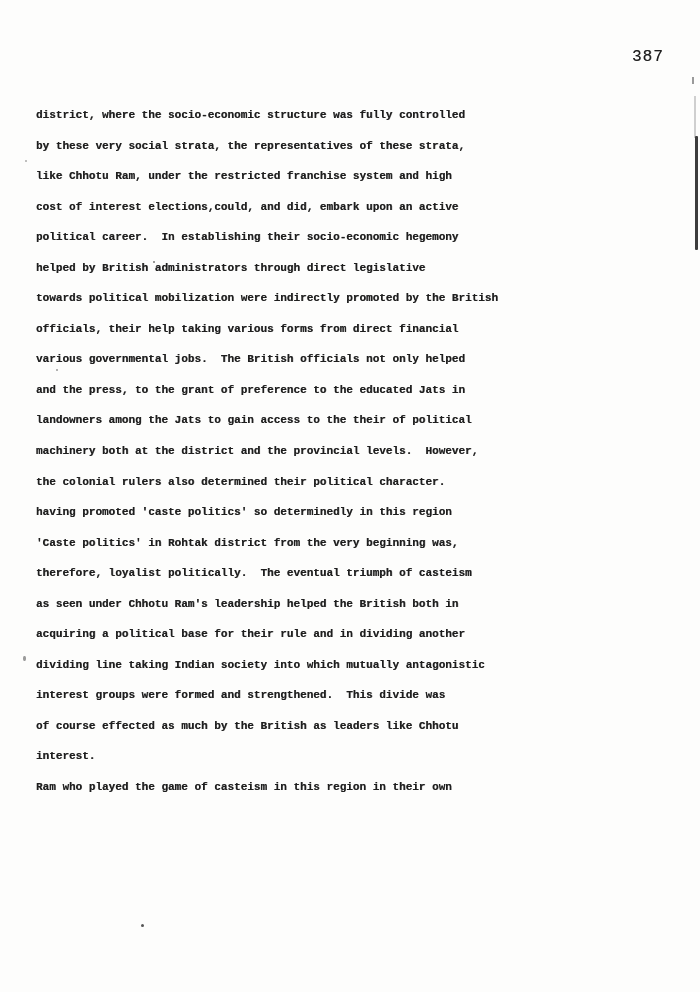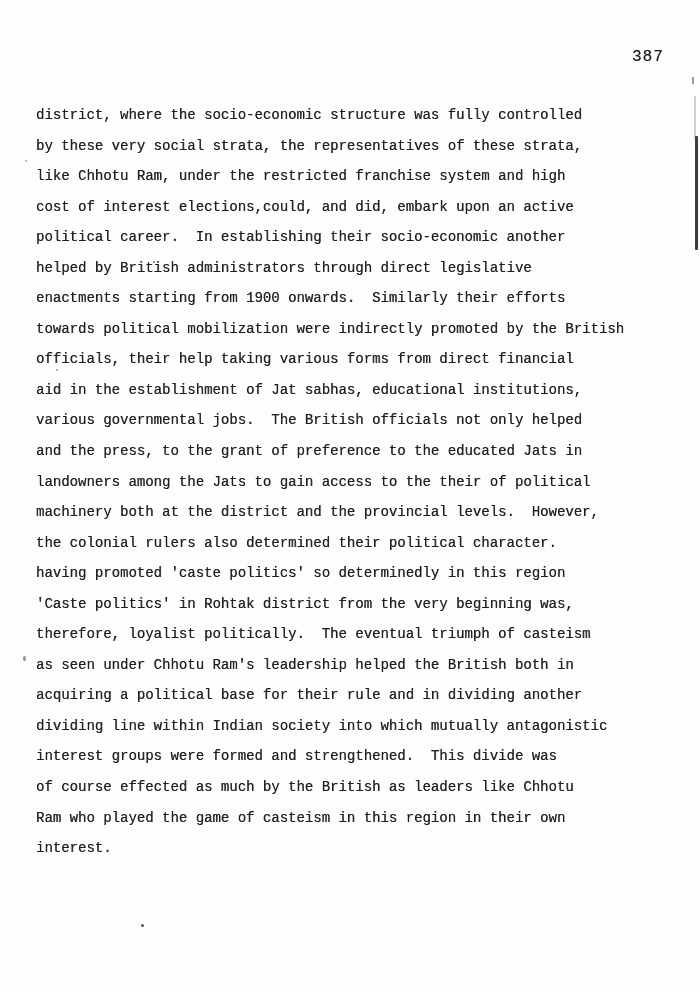--- a/index.html
+++ b/index.html
@@ -27,26 +27,27 @@
     text-shadow: 0.3px 0.3px 0 rgba(10,10,10,0.55);
   }
   .text-block {
     position: absolute;
     top: 100px;
     left: 36px;
     width: 664px;
   }
   .line {
     white-space: pre;
-    font-size: 14px;
+    font-size: 11px;
     line-height: 30.55px;
     height: 30.55px;
     letter-spacing: 0px;
     color: var(--ink, #1e1e1e);
     text-shadow: 0.35px 0.3px 0 rgba(15,15,15,0.6);
+    font-weight: bold;
   }
   
   .artifact { position: absolute; }
   .edge-mark-light {
     left: 694px; top: 96px; width: 2px; height: 42px;
     background: #cfcfcf;
   }
   .edge-mark-dark {
     left: 695px; top: 136px; width: 3px; height: 114px;
     background: #3d3d3d; border-radius: 1px;
@@ -66,41 +67,39 @@
 <body>
 
 <div class="page">
   <div class="page-number">387</div>
 
   <div class="text-block" id="text-block">
       <div class="line">district, where the socio-economic structure was fully controlled</div>
       <div class="line">by these very social strata, the representatives of these strata,</div>
       <div class="line">like Chhotu Ram, under the restricted franchise system and high</div>
       <div class="line">cost of interest elections,could, and did, embark upon an active</div>
-      <div class="line">political career.  In establishing their socio-economic another</div>
+      <div class="line">political career.  In establishing their socio-economic hegemony</div>
       <div class="line">helped by British administrators through direct legislative</div>
-      <div class="line">enactments starting from 1900 onwards.  Similarly their efforts</div>
       <div class="line">towards political mobilization were indirectly promoted by the British</div>
       <div class="line">officials, their help taking various forms from direct financial</div>
-      <div class="line">aid in the establishment of Jat sabhas, educational institutions,</div>
       <div class="line">various governmental jobs.  The British officials not only helped</div>
       <div class="line">and the press, to the grant of preference to the educated Jats in</div>
       <div class="line">landowners among the Jats to gain access to the their of political</div>
       <div class="line">machinery both at the district and the provincial levels.  However,</div>
       <div class="line">the colonial rulers also determined their political character.</div>
       <div class="line">having promoted 'caste politics' so determinedly in this region</div>
       <div class="line">'Caste politics' in Rohtak district from the very beginning was,</div>
       <div class="line">therefore, loyalist politically.  The eventual triumph of casteism</div>
       <div class="line">as seen under Chhotu Ram's leadership helped the British both in</div>
       <div class="line">acquiring a political base for their rule and in dividing another</div>
-      <div class="line">dividing line within Indian society into which mutually antagonistic</div>
+      <div class="line">dividing line taking Indian society into which mutually antagonistic</div>
       <div class="line">interest groups were formed and strengthened.  This divide was</div>
       <div class="line">of course effected as much by the British as leaders like Chhotu</div>
+      <div class="line">interest.</div>
       <div class="line">Ram who played the game of casteism in this region in their own</div>
-      <div class="line">interest.</div>
     </div>
 
   <div class="artifact edge-mark-light"></div>
   <div class="artifact edge-mark-dark"></div>
   <div class="artifact edge-tick-top"></div>
   <div class="artifact speck-1"></div>
   <div class="artifact speck-2"></div>
   <div class="artifact speck-3"></div>
   <div class="artifact speck-4"></div>
   <div class="artifact speck-5"></div>

